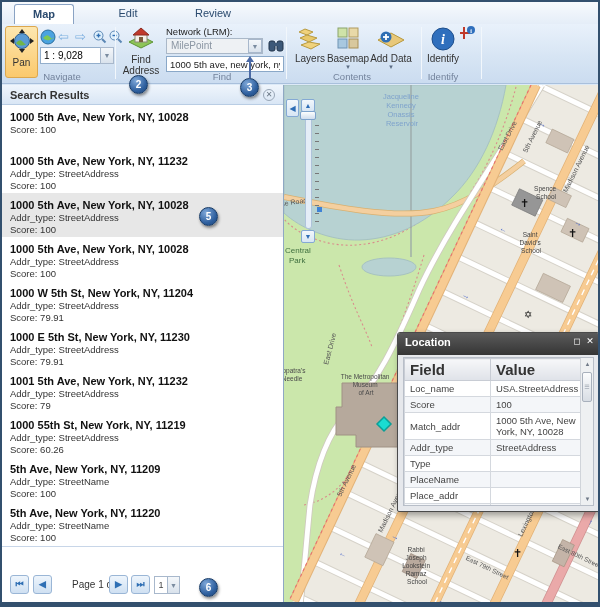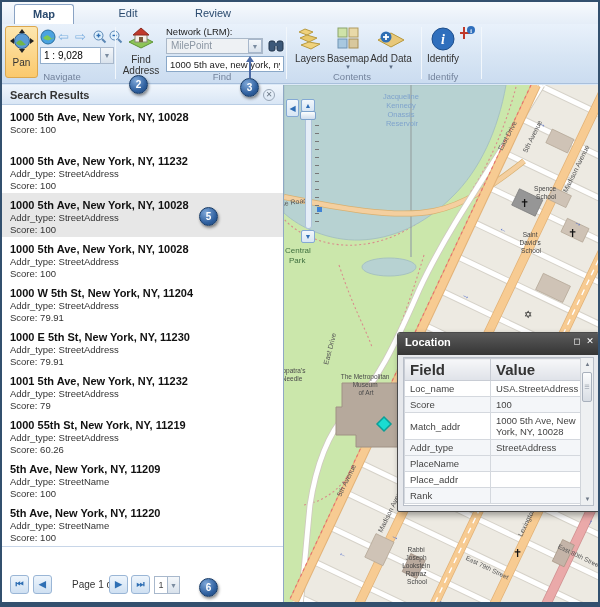--- a/index.html
+++ b/index.html
@@ -481,20 +481,24 @@
                 <td>100</td>
               </tr>
           <tr>
             <td>Match_addr</td>
                 <td>1000 5th Ave, New York, NY, 10028</td>
               </tr>
           <tr class="alt">
             <td>Addr_type</td>
                 <td>StreetAddress</td>
               </tr>
+          <tr>
+            <td>Type</td>
+                <td></td>
+              </tr>
           <tr class="alt">
             <td>PlaceName</td>
                 <td></td>
               </tr>
           <tr>
             <td>Place_addr</td>
                 <td></td>
               </tr>
           <tr class="alt">
             <td>Rank</td>

